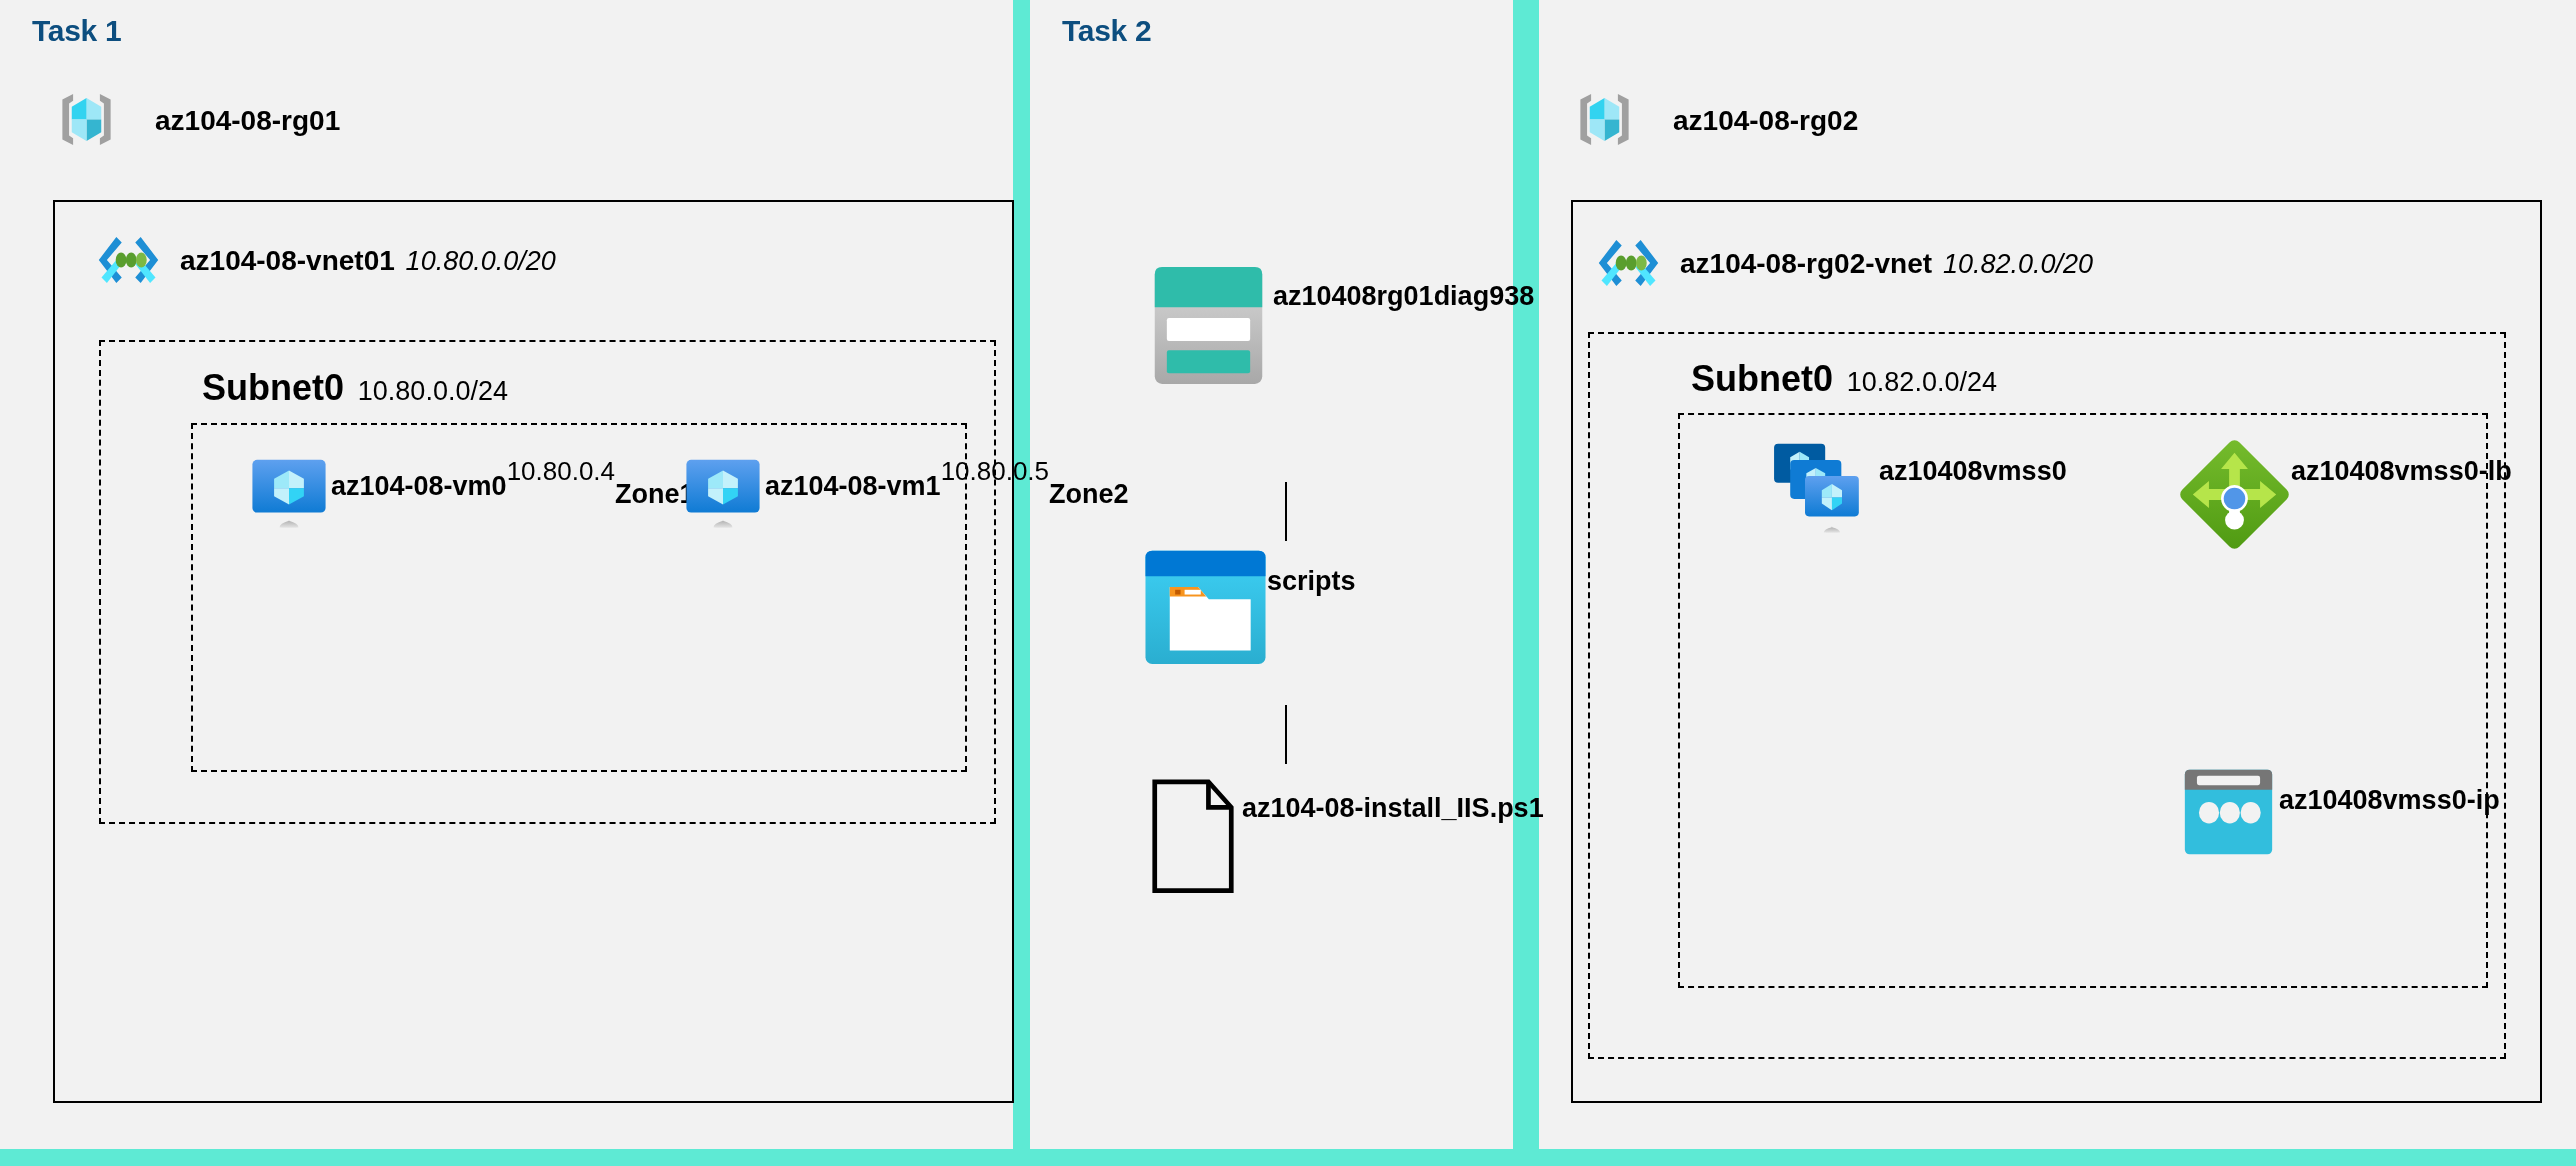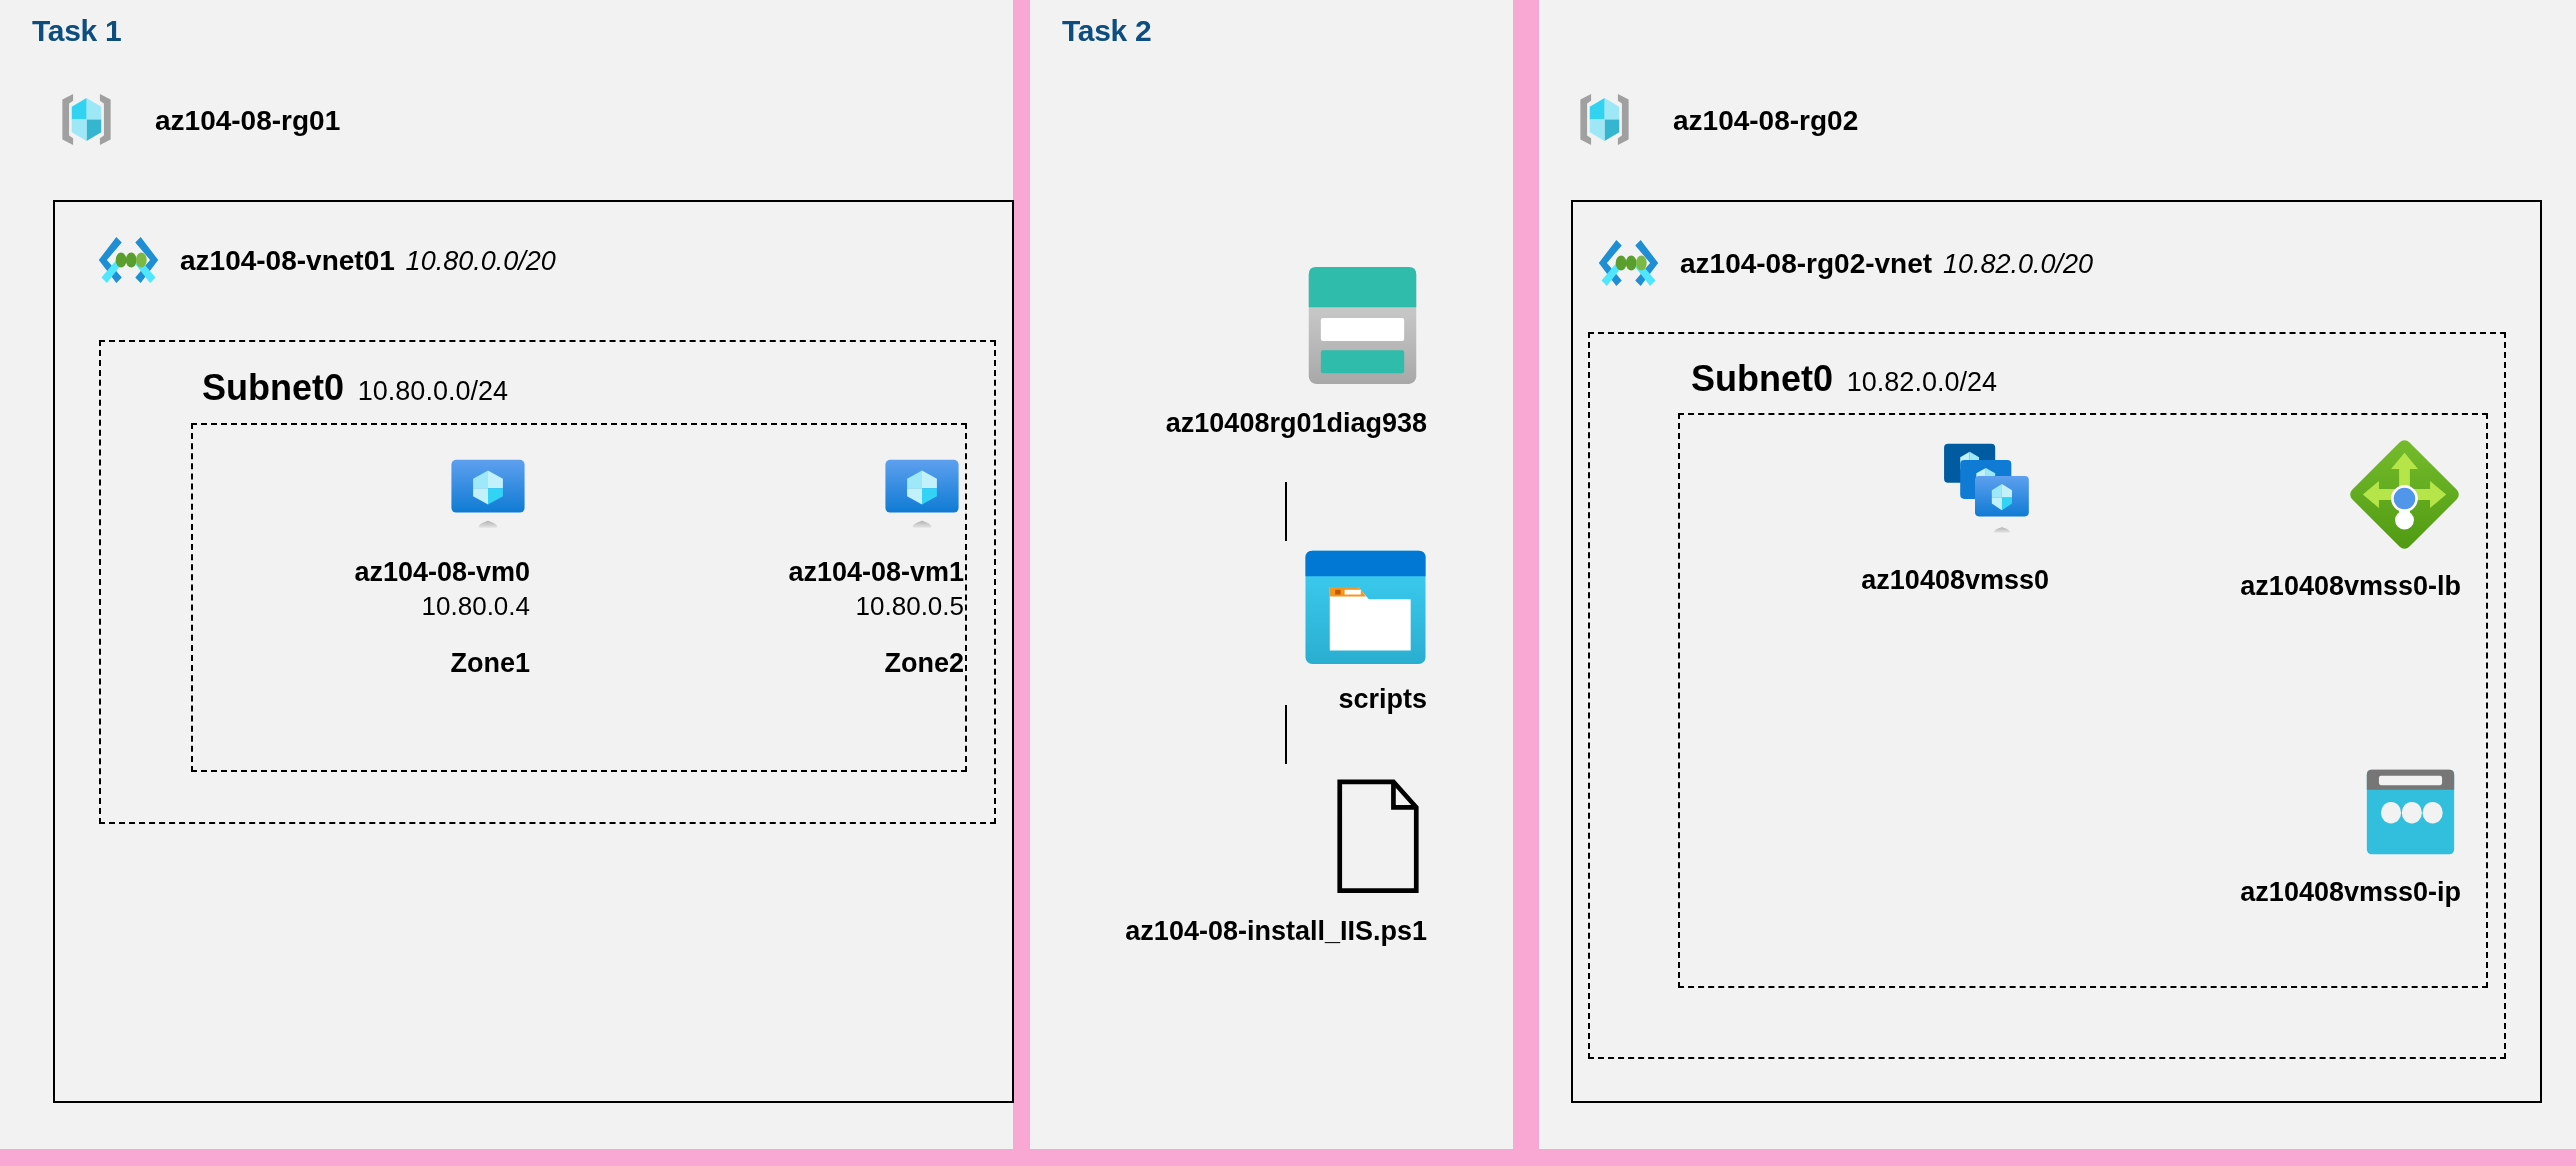--- a/index.html
+++ b/index.html
@@ -1,36 +1,36 @@
 <!DOCTYPE html>
 <html style="font-size:10.8px"><head>
 <meta charset="utf-8">
 <style>
   html,body{margin:0;padding:0;background:#ffffff;}
   body{font-family:"Liberation Sans", sans-serif;}
-  #stage{position:relative;width:2576px;height:1166px;background:#f9a8d4;overflow:hidden;}
+  #stage{position:relative;width:2576px;height:1166px;background:#5eead4;overflow:hidden;}
 
   .panel{position:absolute;background:#f2f2f2;}
   .task-label{position:absolute;color:#0d4e7f;font-weight:bold;font-size:30px;letter-spacing:-0.3px;white-space:nowrap;}
 
   .solidbox{position:absolute;border:2.7px solid #000000;background:transparent;box-sizing:border-box;}
   .dashbox{position:absolute;border:2.7px dashed #000000;background:transparent;box-sizing:border-box;}
 
   .rg-row{position:absolute;display:flex;align-items:center;}
   .rg-name{font-size:28px;font-weight:bold;color:#000;margin-left:35px;white-space:nowrap;}
 
   .vnet-row{position:absolute;display:flex;align-items:center;}
   .vnet-name{font-size:28px;font-weight:bold;color:#000;margin-left:19px;white-space:nowrap;}
   .vnet-cidr{font-size:27px;font-weight:normal;color:#000;margin-left:10.8px;white-space:nowrap;font-style:italic;}
 
   .subnet-row{position:absolute;white-space:nowrap;}
   .subnet-name{font-size:36px;font-weight:bold;color:#000;}
   .subnet-cidr{font-size:27px;font-weight:normal;color:#000;margin-left:10.8px;}
 
-  .node{position:absolute;display:flex;flex-direction:column;align-items:flex-end;width:283px;}
+  .node{position:absolute;display:flex;flex-direction:row;align-items:flex-start;width:283px;}
   .node-label{font-size:27px;font-weight:bold;color:#000;margin-top:17.5px;white-space:nowrap;text-align:center;line-height:1.18;}
   .node-sub{font-size:26px;font-weight:normal;color:#000;margin-top:2.7px;white-space:nowrap;text-align:center;}
   .node-zone{font-size:27px;font-weight:bold;color:#000;margin-top:26px;white-space:nowrap;text-align:center;}
 
   .connector{position:absolute;background:#000;width:2px;}
 </style>
 </head>
 <body>
 
 <div id="stage">

